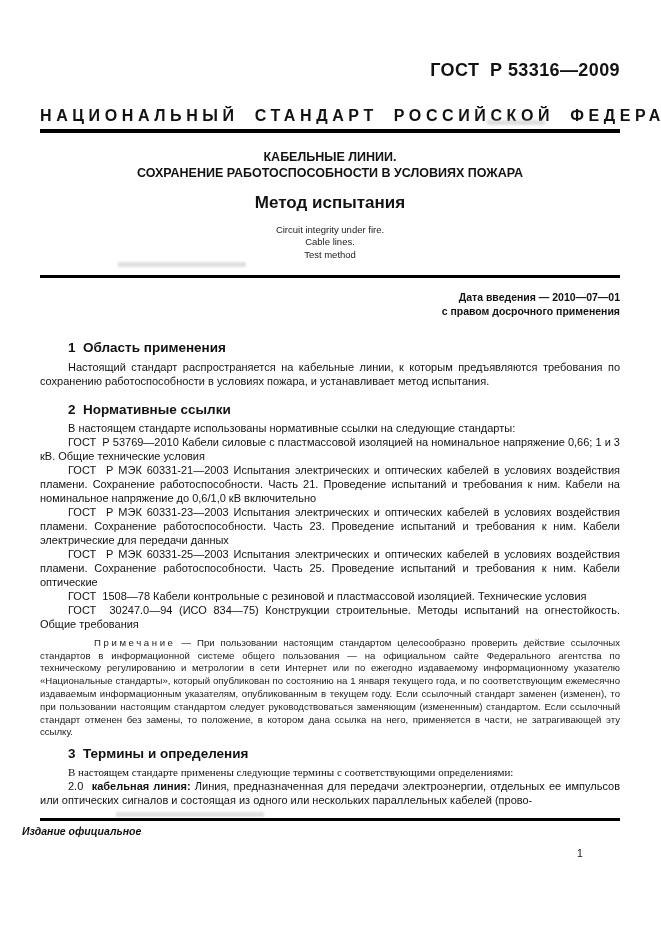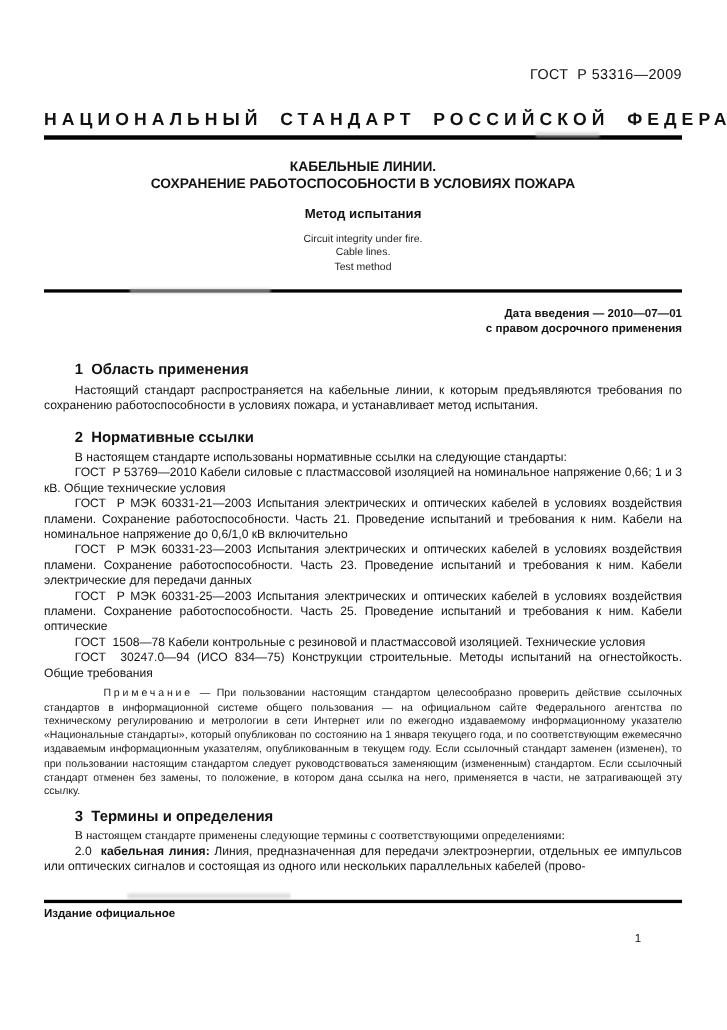--- a/index.html
+++ b/index.html
@@ -15,22 +15,22 @@
   }
   .content {
     position: absolute;
     left: 40px;
     top: 0;
     width: 580px;
   }
   .doc-number {
     padding-top: 60px;
     text-align: right;
-    font-weight: normal;
-    font-size: 13px;
+    font-weight: bold;
+    font-size: 18px;
     letter-spacing: 0.4px;
   }
   .banner {
     margin-top: 26px;
     text-align: center;
     font-weight: bold;
     font-size: 16px;
     letter-spacing: 4.6px;
     word-spacing: 7px;
     white-space: nowrap;
@@ -49,21 +49,21 @@
     margin-top: 16px;
     text-align: center;
     font-weight: bold;
     font-size: 12.5px;
     line-height: 16px;
   }
   .doc-subtitle {
     margin-top: 12px;
     text-align: center;
     font-weight: bold;
-    font-size: 12px;
+    font-size: 17px;
   }
   .english-block {
     margin-top: 11px;
     text-align: center;
     font-size: 9.5px;
     line-height: 12.3px;
     color: #222;
   }
   .date-block {
     margin-top: 12px;
@@ -104,24 +104,25 @@
   .footer-rule {
     position: absolute;
     left: 40px;
     width: 580px;
     top: 818px;
     height: 3px;
     background: #000;
   }
   .edition {
     position: absolute;
-    left: 40px;
+    left: 22px;
     top: 825px;
     font-weight: bold;
     font-size: 10.5px;
+    font-style: italic;
   }
   .page-number {
     position: absolute;
     left: 570px;
     top: 847px;
     font-size: 10.5px;
     width: 20px;
     text-align: center;
   }
   .artifact {

